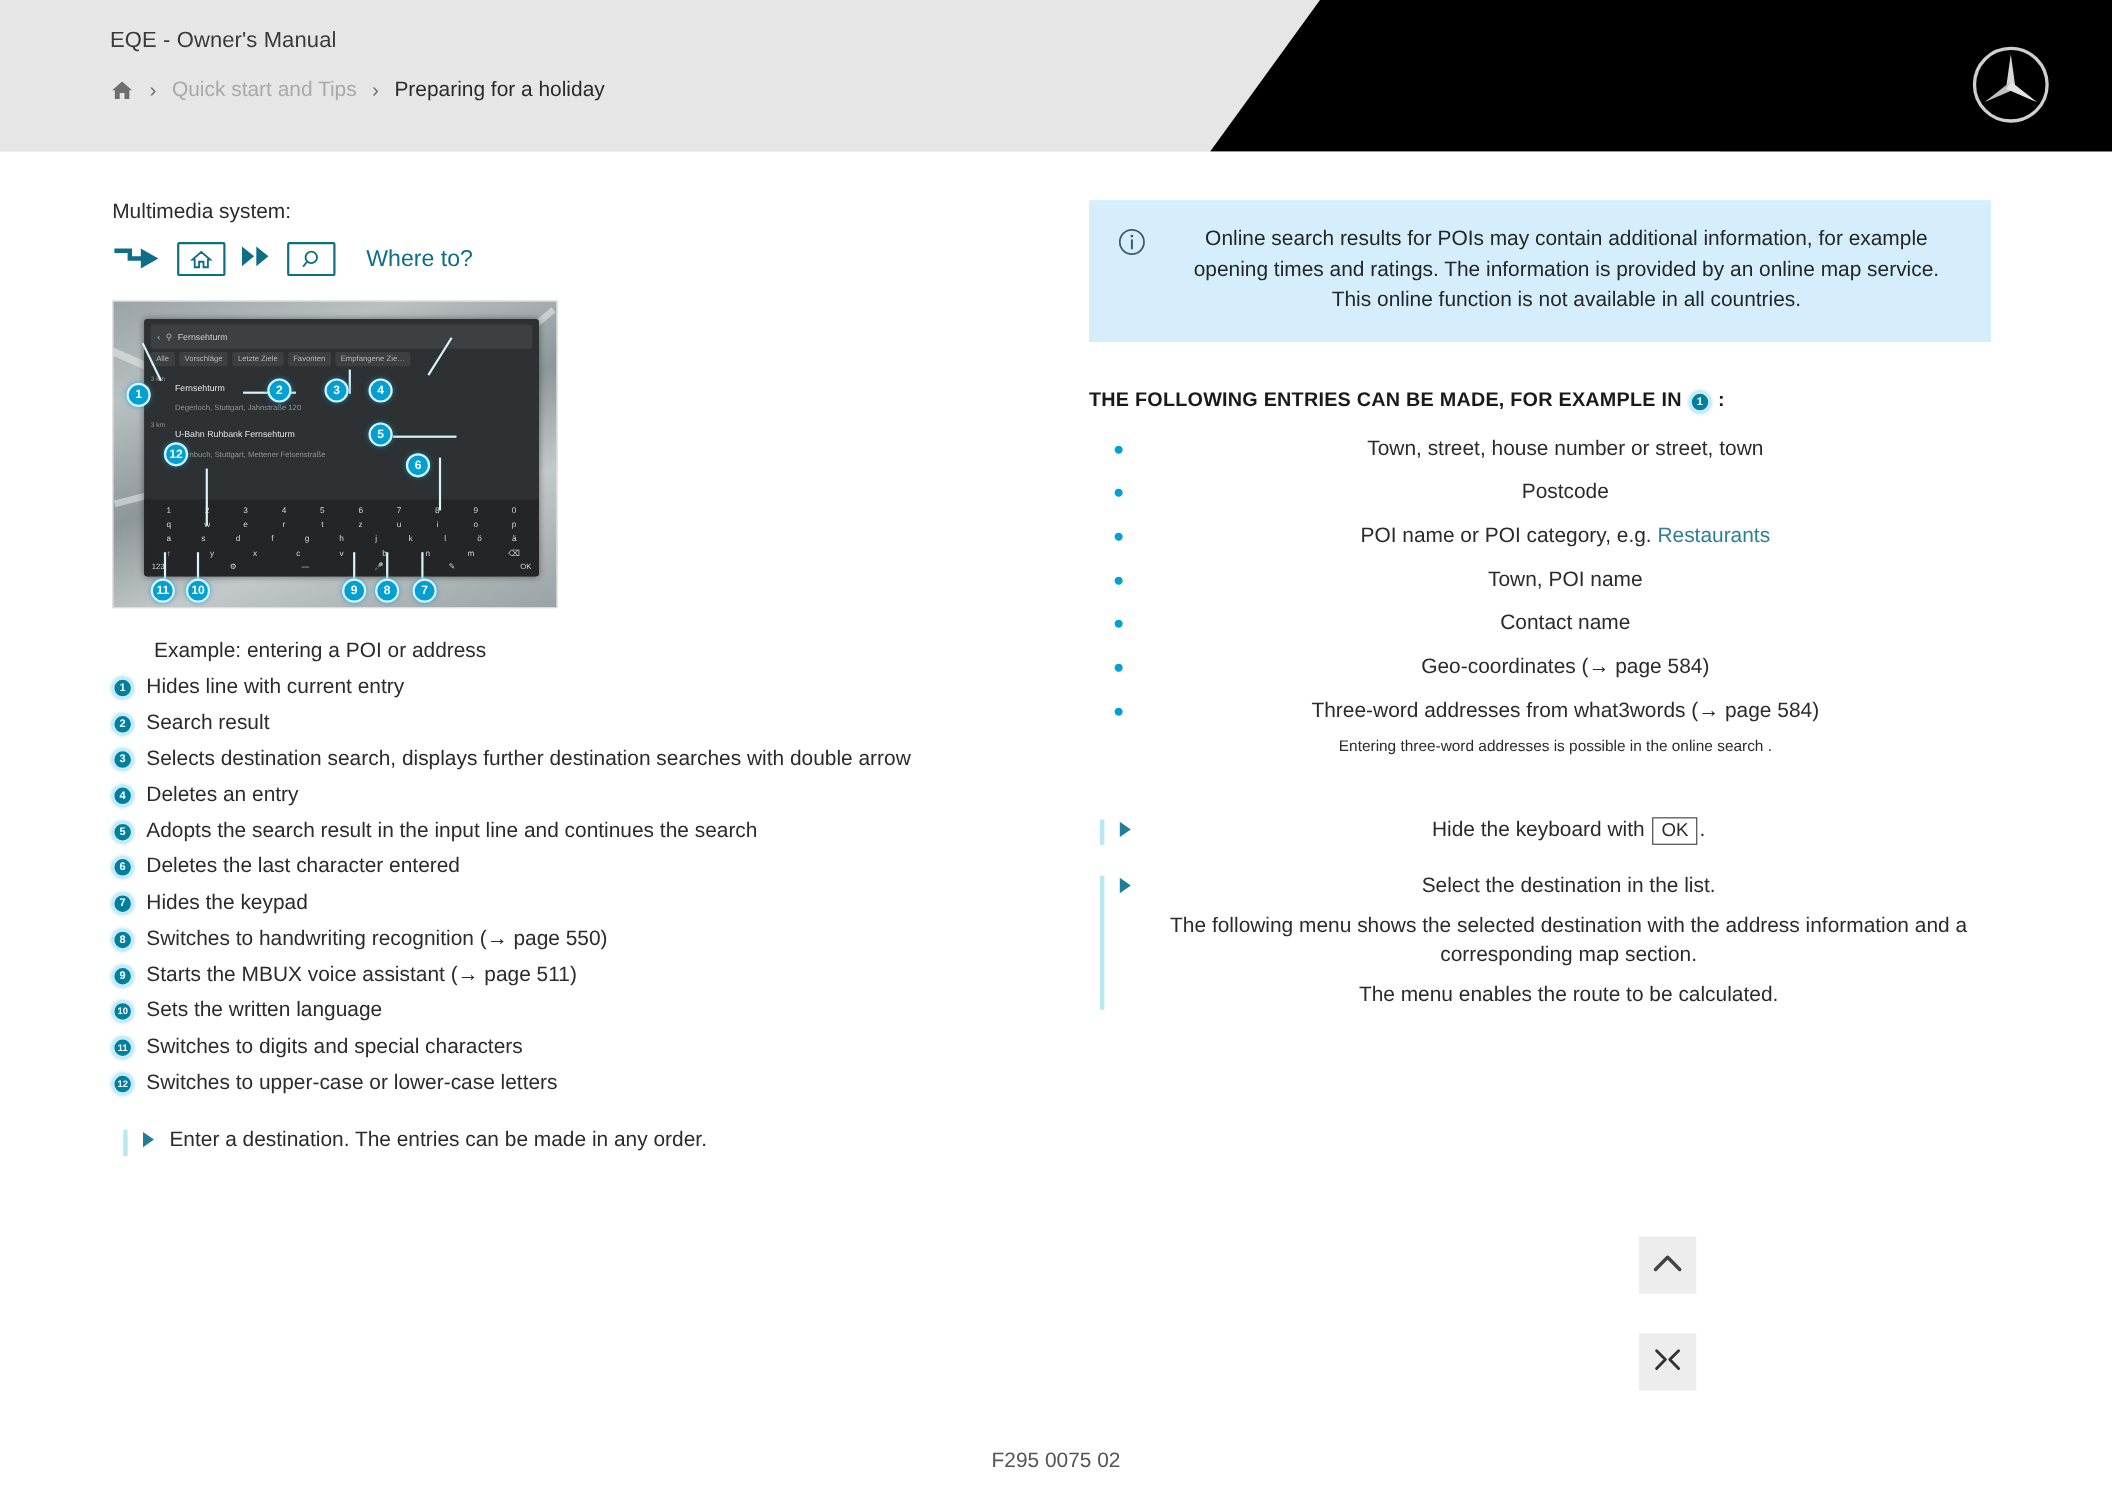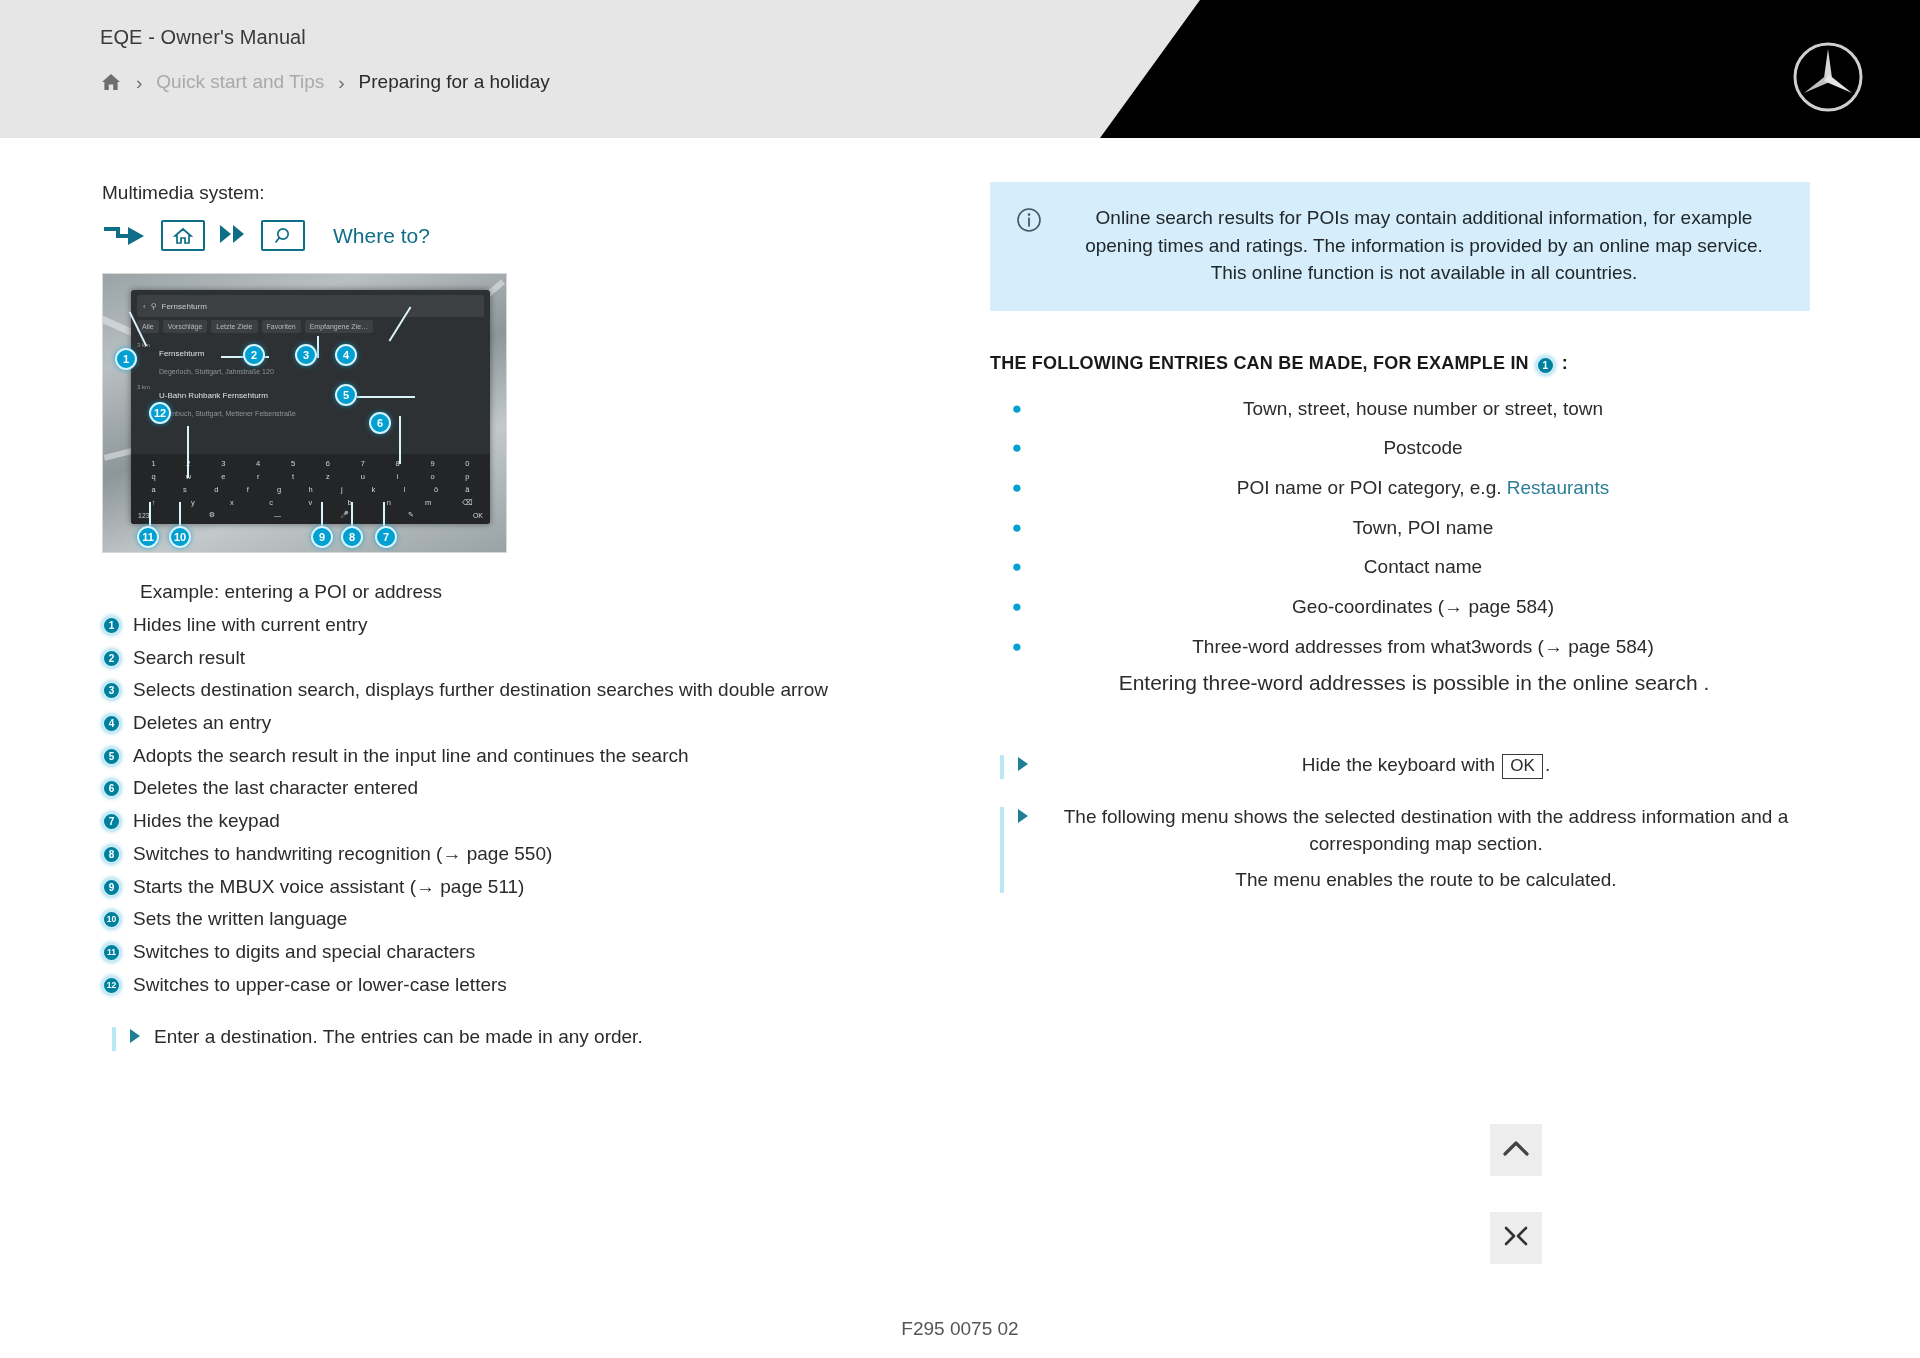--- a/index.html
+++ b/index.html
@@ -265,21 +265,21 @@
     flex: 0 0 46px;
     color: #00a0d2;
     font-size: 17px;
     line-height: 1.45;
     padding-left: 8px;
   }
   .bul-text { flex: 1 1 auto; }
   .link-teal { color: #2c7f96; }
   .sub-note {
     margin: -6px 0 0 28px;
-    font-size: 21px;
+    font-size: 14px;
     line-height: 1.45;
   }
   .okkey {
     display: inline-block;
     border: 1.5px solid #3a3a3a;
     padding: 0 7px;
     font-size: 17px;
     line-height: 1.35;
     margin: 0 2px;
     vertical-align: baseline;
@@ -607,20 +607,21 @@
     </ul>
     <p class="sub-note">Entering three-word addresses is possible in the online search .</p>
 
     <div class="action" style="margin-top:52px;">
       <span class="action-arrow"></span>
       <p><span>Hide the keyboard with </span><span class="okkey">OK</span><span>.</span></p>
     </div>
 
     <div class="action" style="margin-top:24px;">
       <span class="action-arrow"></span>
+      <p>Select the destination in the list.</p>
       <p>The following menu shows the selected destination with the address information and a corresponding map section.</p>
       <p>The menu enables the route to be calculated.</p>
     </div>
   </div>
 
   <div class="fab fab-top">
     <span>
       <svg width="28" height="20" viewBox="0 0 28 20">
           <path d="M3 16 L14 5 L25 16" fill="none" stroke="#444" stroke-width="3.2" stroke-linecap="round" stroke-linejoin="round"></path>
         </svg>

